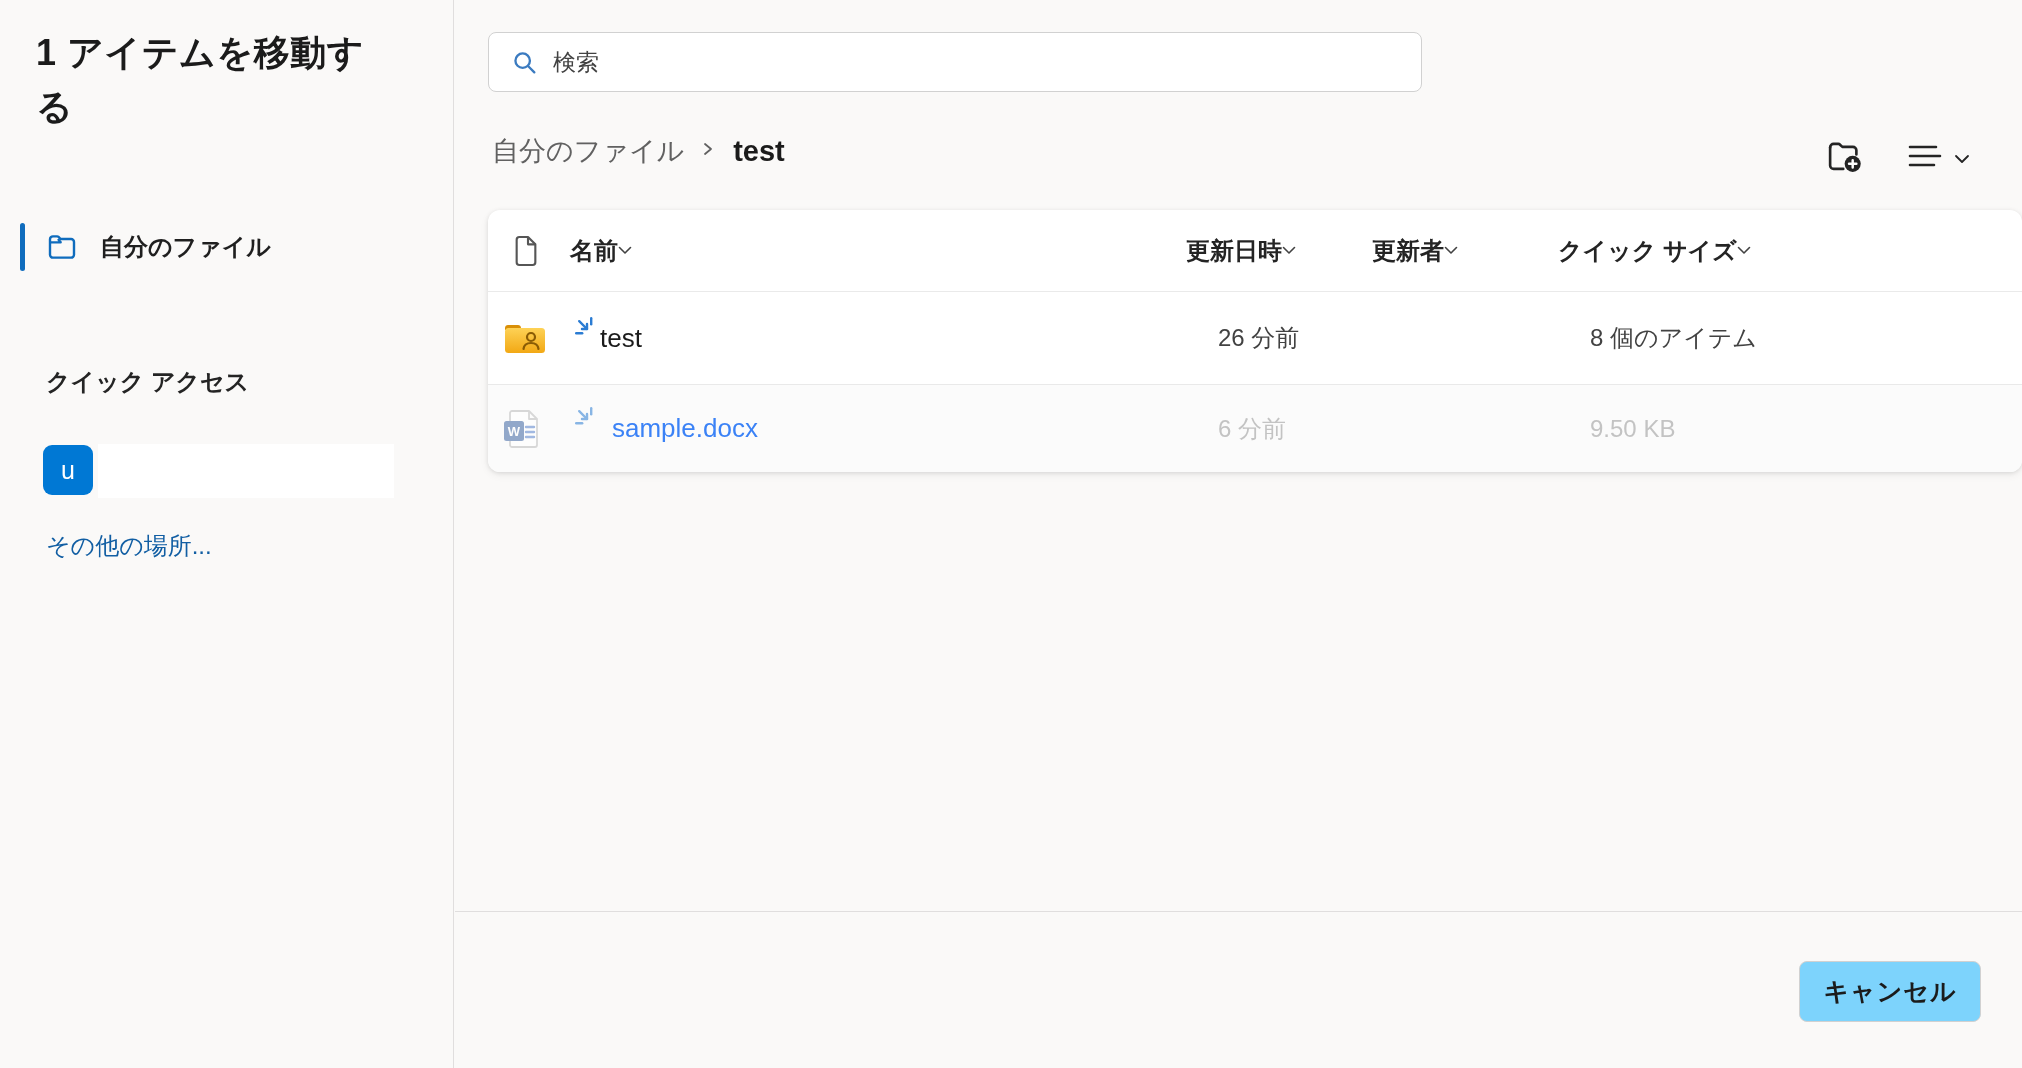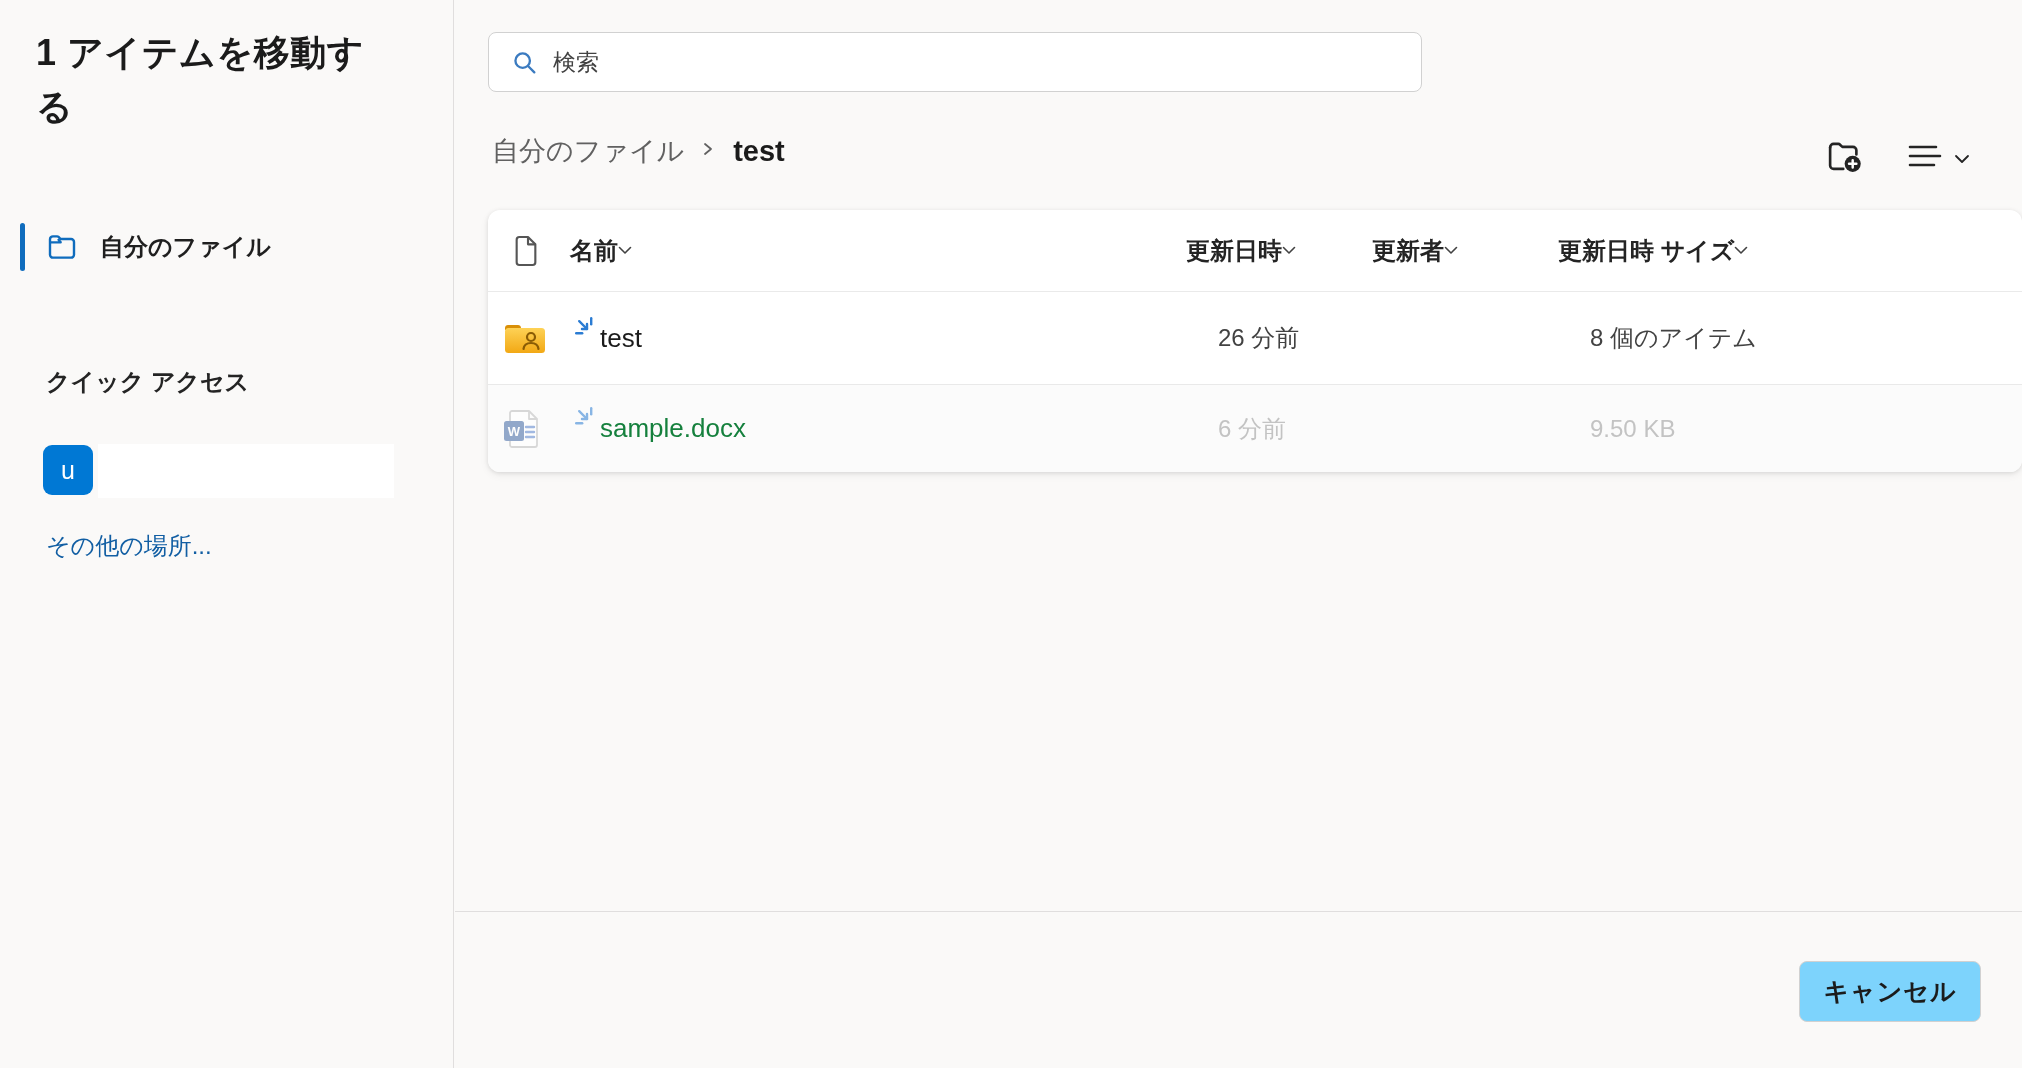--- a/index.html
+++ b/index.html
@@ -82,21 +82,21 @@
   }
   .thead { height: 82px; border-bottom: 1px solid #eaeaea; }
   .th { display: flex; align-items: center; font-size: 24px; font-weight: bold; color: #242424; cursor: pointer; }
   .thead .icon-cell { display: flex; align-items: center; padding-left: 10px; }
   .datarow { height: 92px; cursor: pointer; }
   .datarow .icon-cell { display: flex; align-items: center; padding-left: 1px; }
   .name-cell { display: flex; align-items: flex-start; font-size: 26px; color: #1b1b1b; }
   .move-badge { display: inline-block; margin: -6px 1px 0 5px; }
   .cell-text { font-size: 24px; color: #424242; margin-left: 32px; }
   .row-disabled { height: 88px; border-top: 1px solid #e9e9e9; background: #fbfbfb; }
-  .row-disabled .name-cell { color: #15803d; }
+  .row-disabled .name-cell { color: #3b82f6; gap: 12px; }
   .row-disabled .cell-text { color: #c3c3c3; }
   .row-disabled .icon-cell svg { opacity: 0.5; }
   .row-disabled .move-badge svg { opacity: 0.55; }
   
   .footer-divider { position: absolute; left: 0; top: 911px; width: 1567px; height: 1px; background: #e0dede; }
   .annotation-box {
     position: absolute; left: 1113px; top: 950px; width: 205px; height: 84px;
     border: 7px solid #e8240d; display: flex; align-items: center; justify-content: center;
   }
   .move-button {
@@ -208,21 +208,21 @@
             <path d="M1.5 1.5l5.5 5.5 5.5-5.5" stroke="#424242" stroke-width="1.6" stroke-linecap="round" stroke-linejoin="round"></path>
           </svg>
       </div>
       <div class="th">
         <span>更新者</span>
         <svg width="14" height="9" viewBox="0 0 14 9" fill="none">
             <path d="M1.5 1.5l5.5 5.5 5.5-5.5" stroke="#424242" stroke-width="1.6" stroke-linecap="round" stroke-linejoin="round"></path>
           </svg>
       </div>
       <div class="th">
-        <span>更新日時 サイズ</span>
+        <span>クイック サイズ</span>
         <svg width="14" height="9" viewBox="0 0 14 9" fill="none">
             <path d="M1.5 1.5l5.5 5.5 5.5-5.5" stroke="#424242" stroke-width="1.6" stroke-linecap="round" stroke-linejoin="round"></path>
           </svg>
       </div>
     </div>
 
     <div class="trow datarow">
       <div class="icon-cell">
         <svg width="44" height="38" viewBox="0 0 44 38" fill="none">
           <defs>

